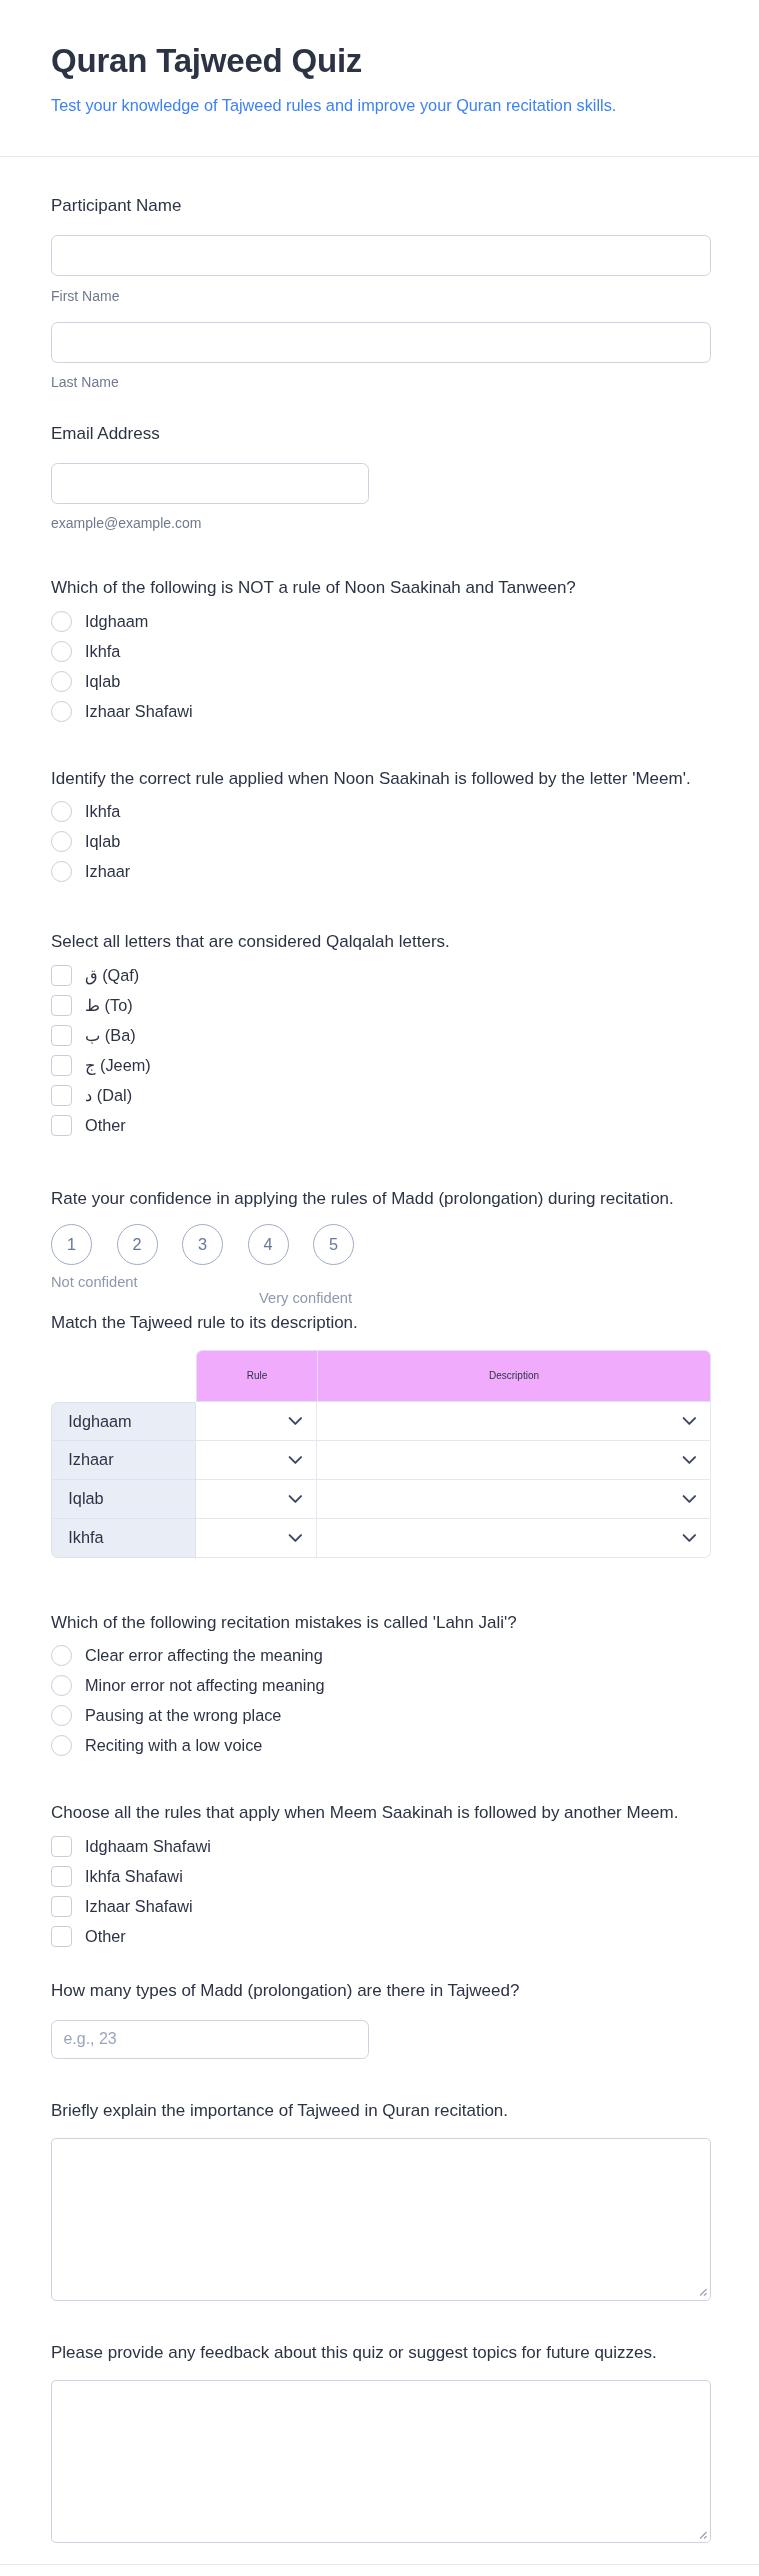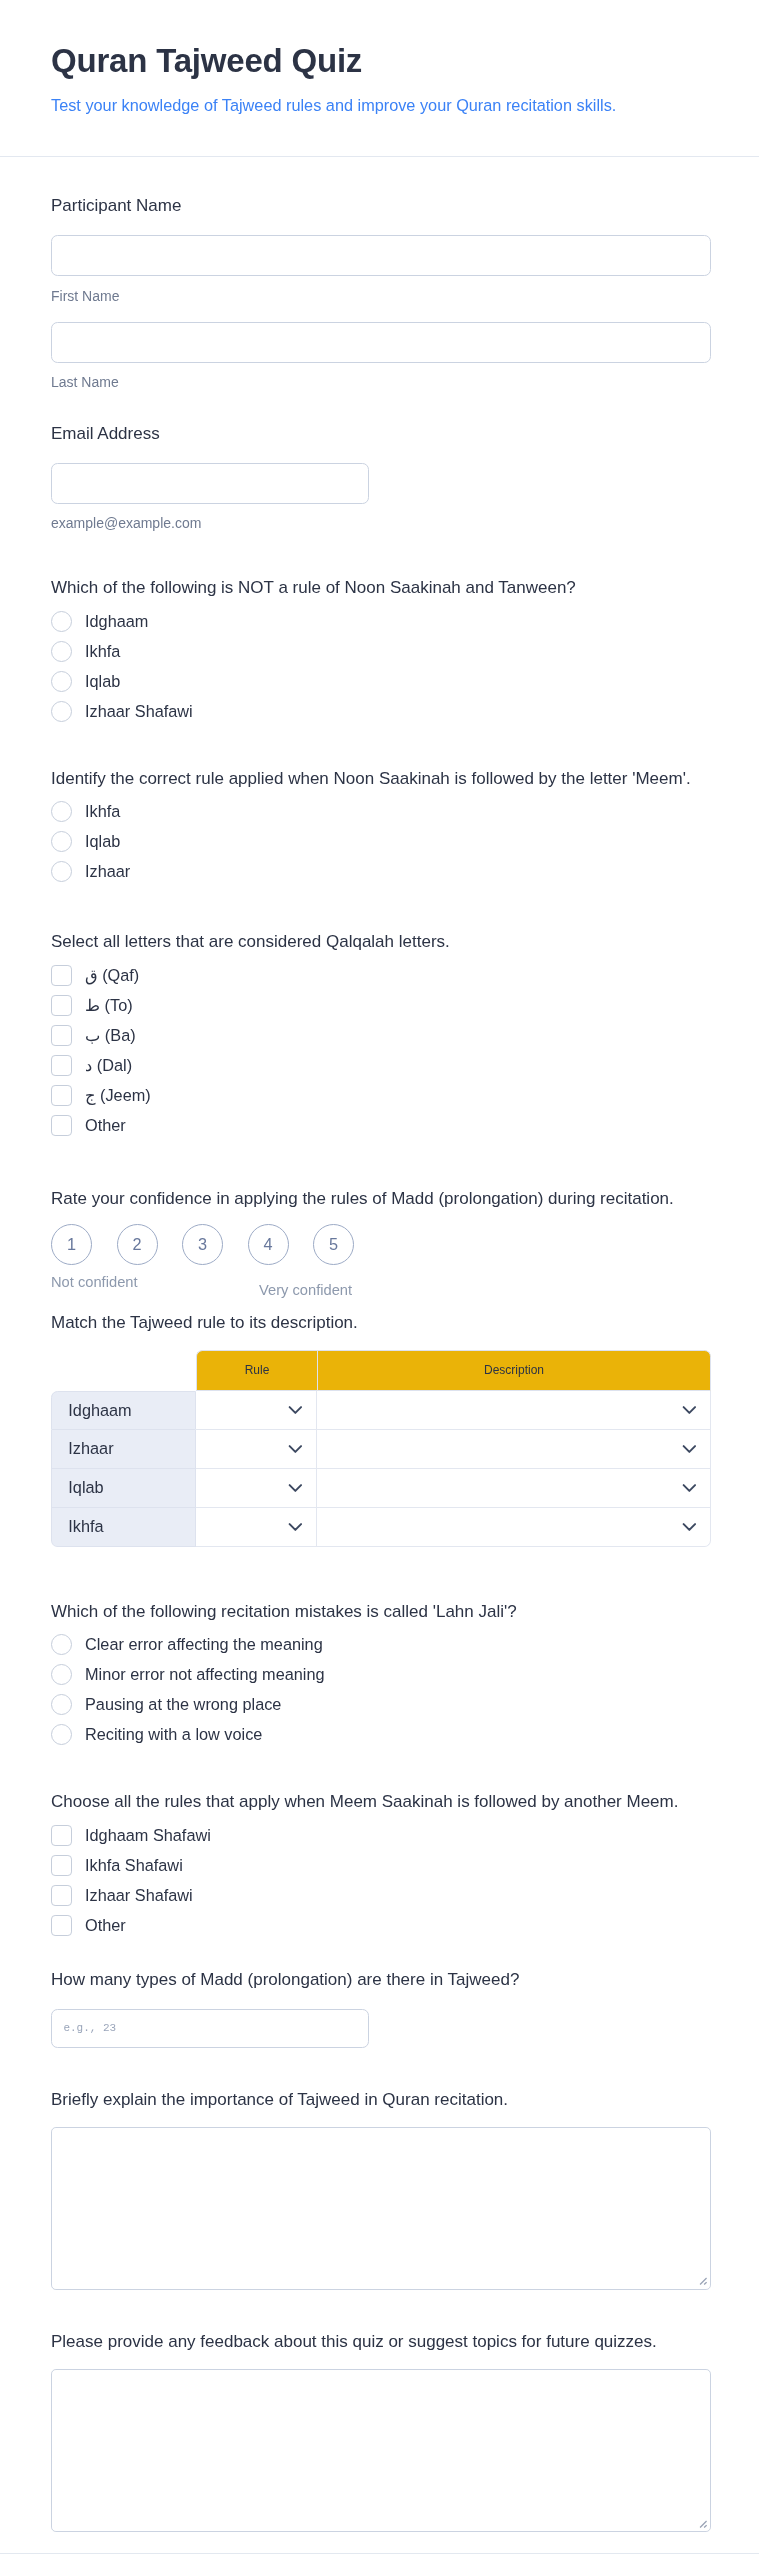--- a/index.html
+++ b/index.html
@@ -24,23 +24,23 @@
   .q-label { font-size: 17px; font-weight: 500; color: #2c3345; line-height: 22px; }
   .sublabel { font-size: 14px; color: #6f7a90; }
 
   
   .sec-name { margin-top: 38px; }
   .name-row { display: flex; gap: 18px; margin-top: 18px; flex-direction: column; }
   .name-col { flex: 1; }
   .text-input {
     width: 100%; height: 41px;
     border: 1.6px solid #cbd3e1; border-radius: 6.5px;
-    background: #fff; font-size: 11px; color: #2c3345;
+    background: #fff; font-size: 16px; color: #2c3345;
     padding: 0 11.4px; outline: none;
-    font-family: Liberation Mono, monospace;
+    font-family: Liberation Sans, sans-serif;
   }
   .text-input::placeholder { color: #9aa5ba; }
   .name-col .sublabel { display: block; margin-top: 11.4px; }
 
   .sec-email { margin-top: 33px; }
   .sec-email .text-input { width: 318px; margin-top: 18px; }
   .sec-email .sublabel { display: block; margin-top: 11.4px; }
 
   
   .opts { margin-top: 11.4px; }
@@ -58,31 +58,31 @@
   .sec-rating { margin-top: 52px; }
   .rating-row { display: flex; gap: 24.5px; margin-top: 14.7px; }
   .rating-circle {
     width: 41px; height: 41px; border-radius: 50%;
     border: 1.6px solid #9dabc6; background: #fff;
     display: flex; align-items: center; justify-content: center;
     font-size: 16.3px; color: #68789c; cursor: pointer;
   }
   .rating-labels { position: relative; height: 18px; margin-top: 8.2px; }
   .rating-min { position: absolute; left: 0; top: 0; font-size: 14.7px; color: #8d99ad; }
-  .rating-max { position: absolute; left: 208px; top: 8px; font-size: 14.7px; color: #8d99ad; }
+  .rating-max { position: absolute; left: 208px; top: 16px; font-size: 14.7px; color: #8d99ad; }
 
   
   .sec-matrix { margin-top: 20px; }
   .matrix { margin-top: 16.3px; display: grid; grid-template-columns: 145px 121px 394px; }
   .m-cell { background: #fff; }
   .m-corner { background: transparent; }
   .m-head {
-    background: #eab308; border: 0.8px solid #dde2ee;
+    background: #f0abfc; border: 0.8px solid #dde2ee;
     display: flex; align-items: center; justify-content: center;
-    height: 41px; font-size: 12px; color: #2c3345;
+    height: 52px; font-size: 10px; color: #2c3345;
   }
   .m-head-rule { border-top-left-radius: 6.5px; border-right: none; }
   .m-head-desc { border-top-right-radius: 6.5px; }
   .m-rowlabel {
     background: #e9edf6; border: 0.8px solid #dde2ee; border-top: none;
     display: flex; align-items: center; padding-left: 16.3px;
     height: 39px; font-size: 16.3px; color: #2c3345;
   }
   .m-rowlabel-first { border-top: 0.8px solid #dde2ee; border-top-left-radius: 6.5px; }
   .m-rowlabel-last { border-bottom-left-radius: 6.5px; }
@@ -207,25 +207,25 @@
         <div class="opt">
           <span class="ctl ctl-check"></span>
           <span class="opt-label">ط (To)</span>
         </div>
         <div class="opt">
           <span class="ctl ctl-check"></span>
           <span class="opt-label">ب (Ba)</span>
         </div>
         <div class="opt">
           <span class="ctl ctl-check"></span>
+          <span class="opt-label">ج (Jeem)</span>
+        </div>
+        <div class="opt">
+          <span class="ctl ctl-check"></span>
           <span class="opt-label">د (Dal)</span>
-        </div>
-        <div class="opt">
-          <span class="ctl ctl-check"></span>
-          <span class="opt-label">ج (Jeem)</span>
         </div>
         <div class="opt">
           <span class="ctl ctl-check"></span>
           <span class="opt-label">Other</span>
         </div>
       </div>
     </section>
 
     <section class="sec-rating">
       <div class="q-label">Rate your confidence in applying the rules of Madd (prolongation) during recitation.</div>

